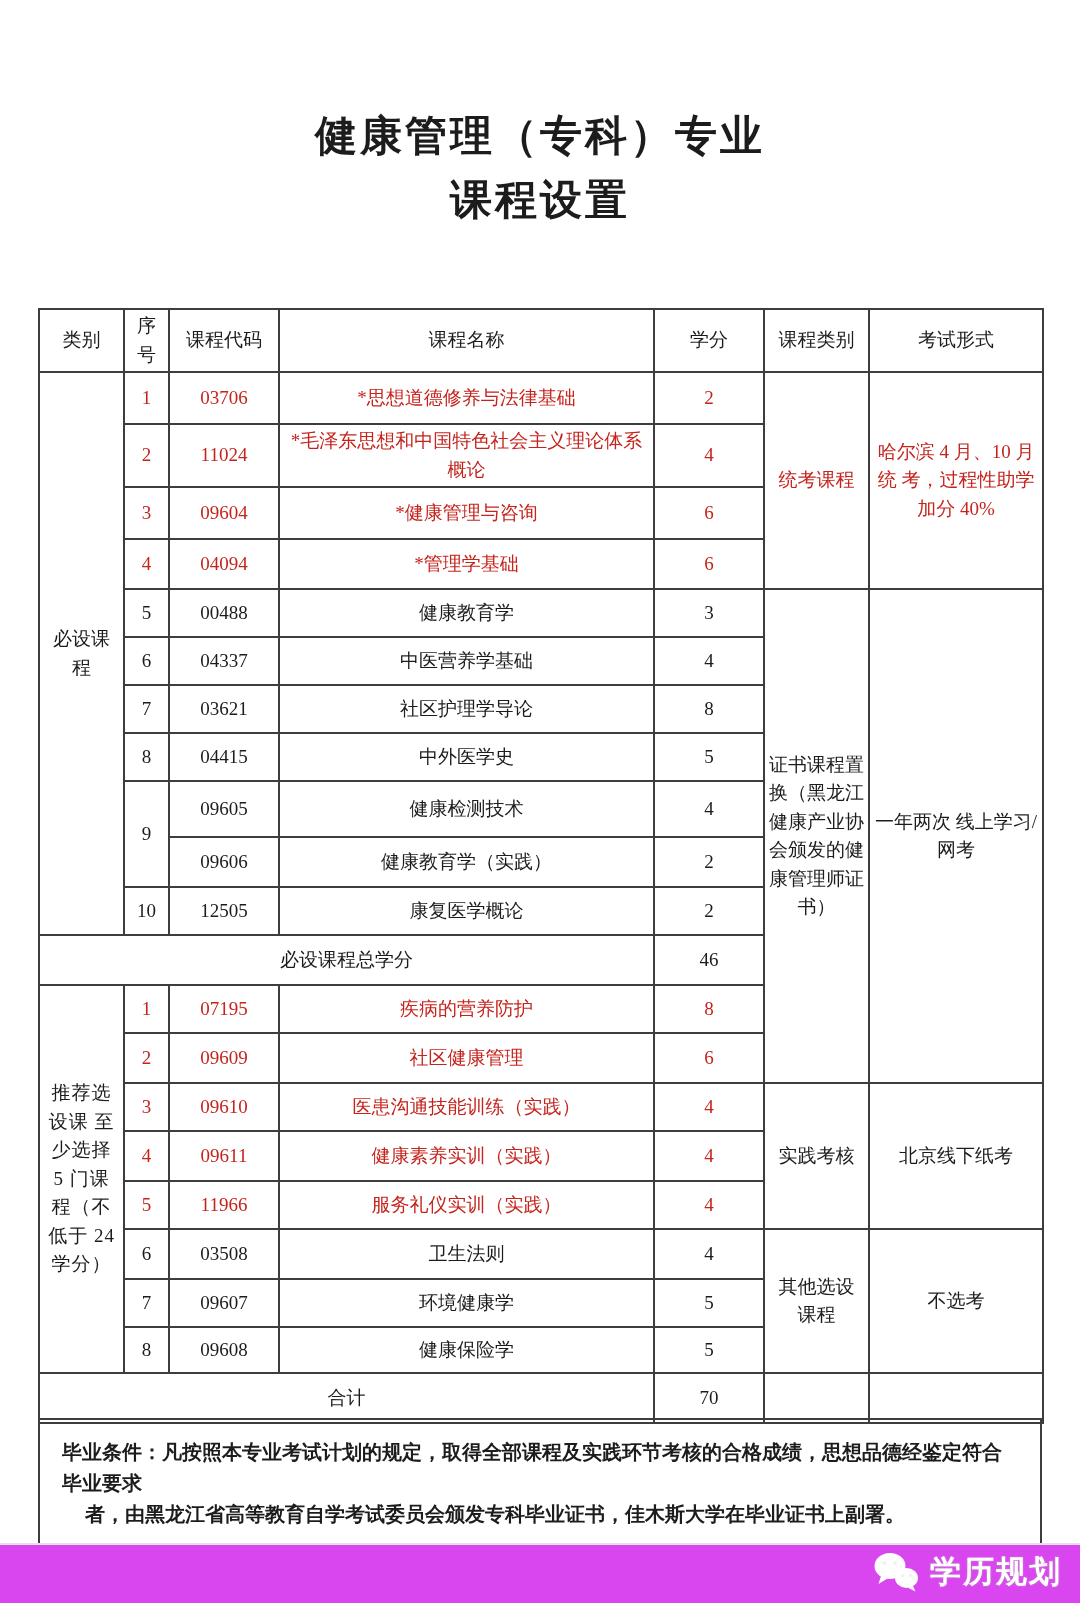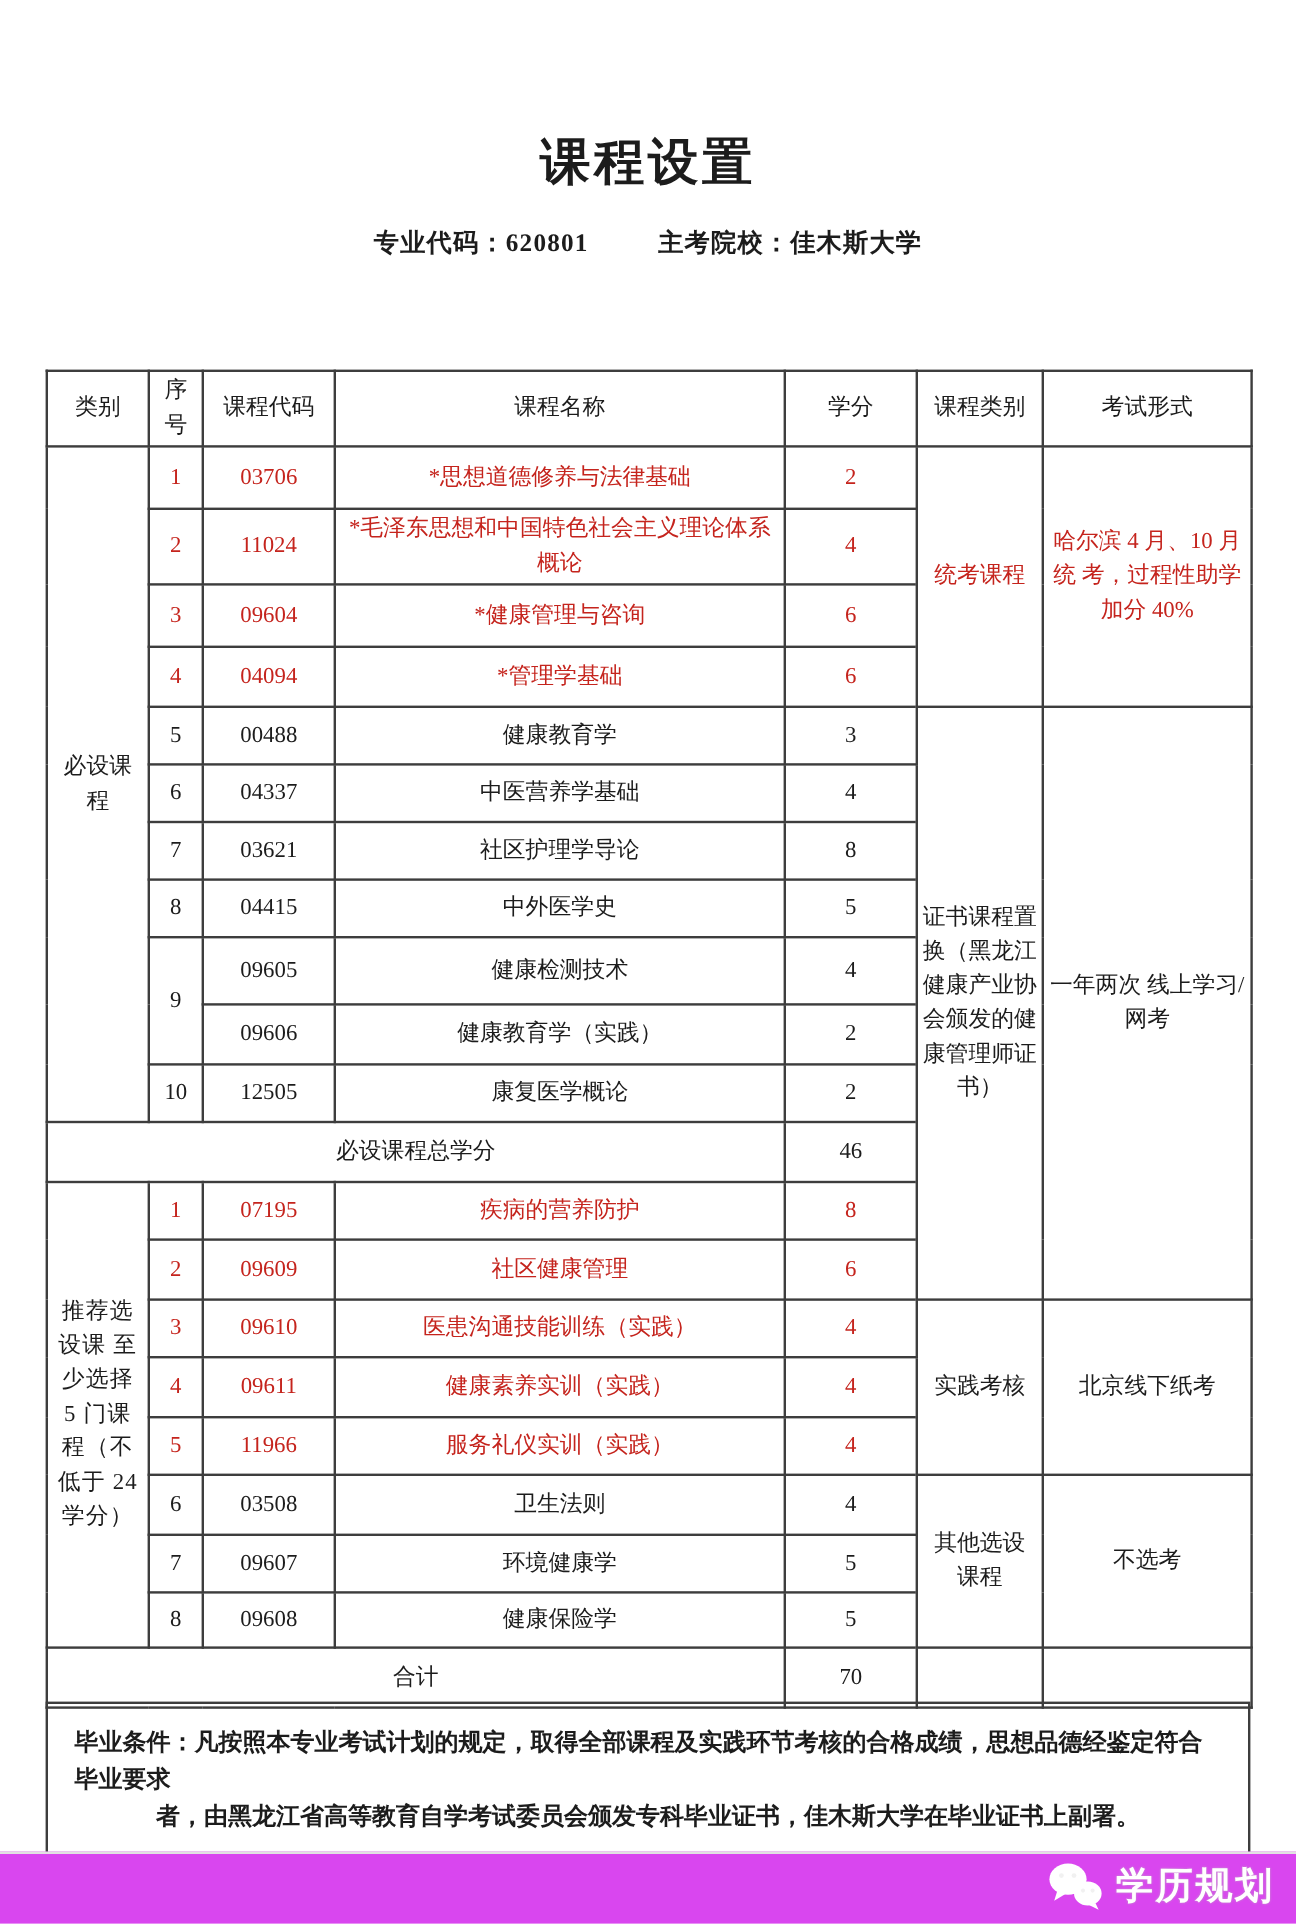--- a/index.html
+++ b/index.html
@@ -37,43 +37,40 @@
   td.exam-cell { padding: 2px 10px; line-height: 1.7; }
   td.type-cell { padding: 2px 4px; line-height: 1.6; }
 
   .grad-box {
     position: absolute; left: 38px; top: 1418px; width: 1004px; height: 130px;
     border: 2px solid var(--line);
     display: flex; flex-direction: column; justify-content: center;
     font-size: 20px; font-weight: bold; line-height: 31px;
   }
   .grad-line1 { padding: 0 22px; text-align: left; }
-  .grad-line2 { padding: 0 22px; text-align: center; }
+  .grad-line2 { padding: 0 22px; text-align: left; margin-left: 23px; }
 
   .footer-strip {
     position: absolute; left: 0; top: 1543px; width: 1080px; height: 60px;
     background: #d946ef; border-top: 2px solid #e2e2e2;
   }
   .watermark {
     position: absolute; right: 18px; top: 6px;
     display: flex; align-items: center; gap: 10px;
     color: #ffffff; font-size: 31px; font-weight: bold; letter-spacing: 2px;
     text-shadow: 0 0 2px rgba(190,190,190,0.8);
     font-family: "Liberation Sans", sans-serif;
   }
 </style>
 </head>
 <body>
 
 <div class="header-block">
+  <div class="title-line">健康管理（专科）专业</div>
   <div class="title-line">课程设置</div>
-  <div class="subtitle">
-    <span class="pair"><span>专业代码：</span><span>620801</span></span>
-    <span class="pair"><span>主考院校：</span><span>佳木斯大学</span></span>
-  </div>
 </div>
 
 <table class="main">
   <colgroup>
     <col style="width:85px">
       <col style="width:45px">
       <col style="width:110px">
       <col style="width:375px">
     <col style="width:110px">
       <col style="width:105px">

